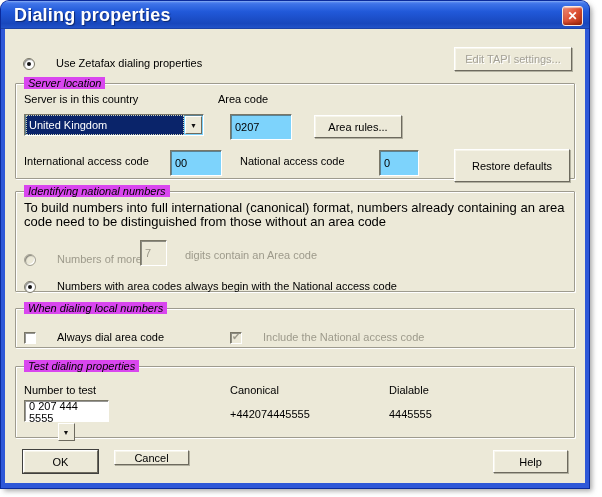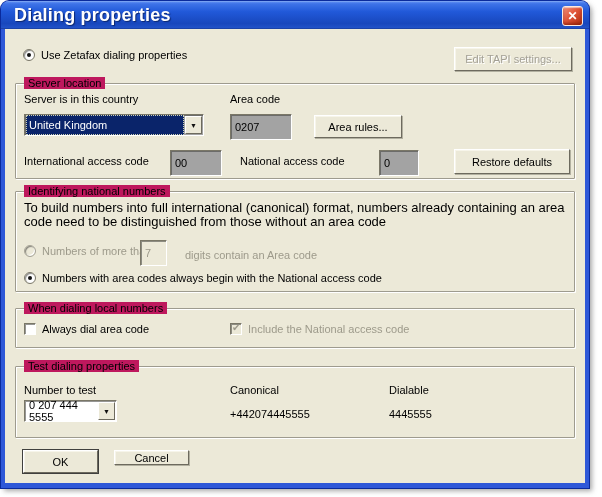--- a/index.html
+++ b/index.html
@@ -31,21 +31,21 @@
   
   .btn3d { position:absolute; background:#ECE9D8;
            border-top:1px solid #FFFFFF; border-left:1px solid #FFFFFF;
            border-right:1px solid #6D6A5E; border-bottom:1px solid #6D6A5E;
            box-shadow:1px 1px 0 rgba(109,106,94,.45), inset 1px 1px 0 #F7F5EA;
            font-family:"Liberation Sans", sans-serif; font-size:11px; color:#000;
            text-align:center; cursor:default; display:flex; align-items:center; justify-content:center; }
   .btn3d.default { box-shadow:0 0 0 1px #40403E, inset 1px 1px 0 #F7F5EA; }
   .btn3d.disabled { color:#A3A095; text-shadow:1px 1px 0 #fff; }
 
-  .sunken { position:absolute; background:#a3a3a3;
+  .sunken { position:absolute; background:#7dd3fc;
             border-top:1px solid #7A7767; border-left:1px solid #7A7767;
             border-bottom:1px solid #FFFFFF; border-right:1px solid #FFFFFF;
             box-shadow:inset 1px 1px 0 rgba(64,64,60,.55);
             font-size:11px; padding:0 3px; display:flex; align-items:center; }
   .sunken.disabled { background:#ECE9D8; color:#9D9A8B; }
   input.sunken { padding:12px 4px; outline:none; font-family:"Liberation Sans", sans-serif; }
 
   .combo { padding:0; }
   .combo .combo-text { flex:1; height:100%; display:flex; align-items:center;
                        padding:0 3px; margin:1px; }
@@ -53,27 +53,27 @@
                                 outline:1px dotted rgba(255,255,200,.8); outline-offset:-1px; }
   .combo-btn { width:17px; height:18px; margin-right:1px; flex:none;
                background:#ECE9D8;
                border-top:1px solid #FFFFFF; border-left:1px solid #FFFFFF;
                border-right:1px solid #6D6A5E; border-bottom:1px solid #6D6A5E;
                display:flex; align-items:center; justify-content:center;
                font-size:7px; color:#111; }
 
   .groupbox { position:absolute; border:1px solid #9E9B8E; border-radius:1px;
               box-shadow:inset 1px 1px 0 #FFFFFF, 1px 1px 0 #FFFFFF; }
-  .legend { position:absolute; top:-7px; left:8px; background:#be185d;
-            padding:0 4px; font-size:11px; white-space:nowrap; }
+  .legend { position:absolute; top:-7px; left:8px; background:#d946ef;
+            padding:0 4px; font-size:11px; white-space:nowrap;font-style:italic; }
 
   .lbl { position:absolute; white-space:nowrap; font-size:11px; line-height:13px; }
   .lbl.disabled { color:#9D9A8B; }
 
-  .ctl-row { position:absolute; display:flex; align-items:flex-start; gap:6px; white-space:nowrap; }
+  .ctl-row { position:absolute; display:flex; align-items:flex-end; gap:21px; white-space:nowrap;margin-top:8px; }
 
   .radio { width:12px; height:12px; border-radius:50%; background:#fff; flex:none;
            border:1px solid #7A7767;
            box-shadow:inset 1px 1px 1px rgba(64,64,60,.6), inset -1px -1px 0 #fff;
            position:relative; }
   .radio.checked::after { content:""; position:absolute; left:3px; top:3px;
            width:4px; height:4px; border-radius:50%; background:#111; }
   .radio.disabled { background:#ECE9D8; border-color:#A5A295; }
 
   .check { width:12px; height:12px; background:#fff; flex:none;
@@ -106,29 +106,29 @@
 
     <div class="groupbox" style="left:10px; top:54px; width:560px; height:96px;">
       <span class="legend">Server location</span>
       <span class="lbl" style="left:8px; top:9px;text-align:center;">Server is in this country</span>
 
       <div class="sunken combo" style="left:8px; top:30px; width:180px; height:22px;">
         <span class="combo-text selected">United Kingdom</span>
         <span class="combo-btn">▼</span>
       </div>
 
-      <span class="lbl" style="left:214px; top:9px;text-align:right;">Area code</span>
+      <span class="lbl" style="left:202px; top:9px;text-align:right;">Area code</span>
       <input class="sunken" style="left: 214px; top: 30px; width: 62px; height: 22px;" value="0207">
       <div class="btn3d" style="left:298px; top:31px; width:88px; height:23px;">Area rules...</div>
 
       <span class="lbl" style="left:8px; top:71px;">International access code</span>
       <input class="sunken" style="left: 154px; top: 66px; width: 52px; height: 22px;" value="00">
       <span class="lbl" style="left:224px; top:71px;">National access code</span>
       <input class="sunken" style="left: 363px; top: 66px; width: 40px; height: 22px;" value="0">
-      <div class="btn3d" style="left:438px; top:65px; width:116px; height:25px;">Restore defaults</div>
+      <div class="btn3d" style="left:438px; top:65px; width:116px; height:33px;">Restore defaults</div>
     </div>
 
     <div class="groupbox" style="left:10px; top:162px; width:560px; height:101px;">
       <span class="legend">Identifying national numbers</span>
       <div class="desc" style="left:8px; top:9px; width:552px;">To build numbers into full international (canonical) format, numbers already containing an area code need to be distinguished from those without an area code</div>
 
       <div class="ctl-row" style="left:8px; top:53px;">
         <span class="radio disabled"></span>
         <span class="lbl disabled" style="position:static">Numbers of more than</span>
       </div>
@@ -150,27 +150,28 @@
       <div class="ctl-row" style="left:214px; top:14px;">
         <span class="check disabled checked"></span>
         <span class="lbl disabled" style="position:static">Include the National access code</span>
       </div>
     </div>
 
     <div class="groupbox" style="left:10px; top:337px; width:560px; height:72px;">
       <span class="legend">Test dialing properties</span>
       <span class="lbl" style="left:8px; top:17px;">Number to test</span>
 
-      <div class="sunken combo" style="left:8px; top:33px; width:93px; height:22px; background:#fff;">
+      <div class="sunken combo" style="left:8px; top:33px; width:85px; height:22px; background:#fff;flex-direction:column;">
         <span class="combo-text">0 207 444 5555</span>
         <span class="combo-btn">▼</span>
       </div>
 
       <span class="lbl" style="left:214px; top:17px;">Canonical</span>
       <span class="lbl" style="left:214px; top:41px;">+442074445555</span>
       <span class="lbl" style="left:373px; top:17px;">Dialable</span>
       <span class="lbl" style="left:373px; top:41px;">4445555</span>
     </div>
 
     <div class="btn3d default" style="left:18px; top:421px; width:75px; height:23px;">OK</div>
     <div class="btn3d" style="left:109px; top:421px; width:75px; height:15px;">Cancel</div>
+    <div class="btn3d" style="left:488px; top:421px; width:75px; height:23px;">Help</div>
   </div>
 </div>
 
 </body></html>

